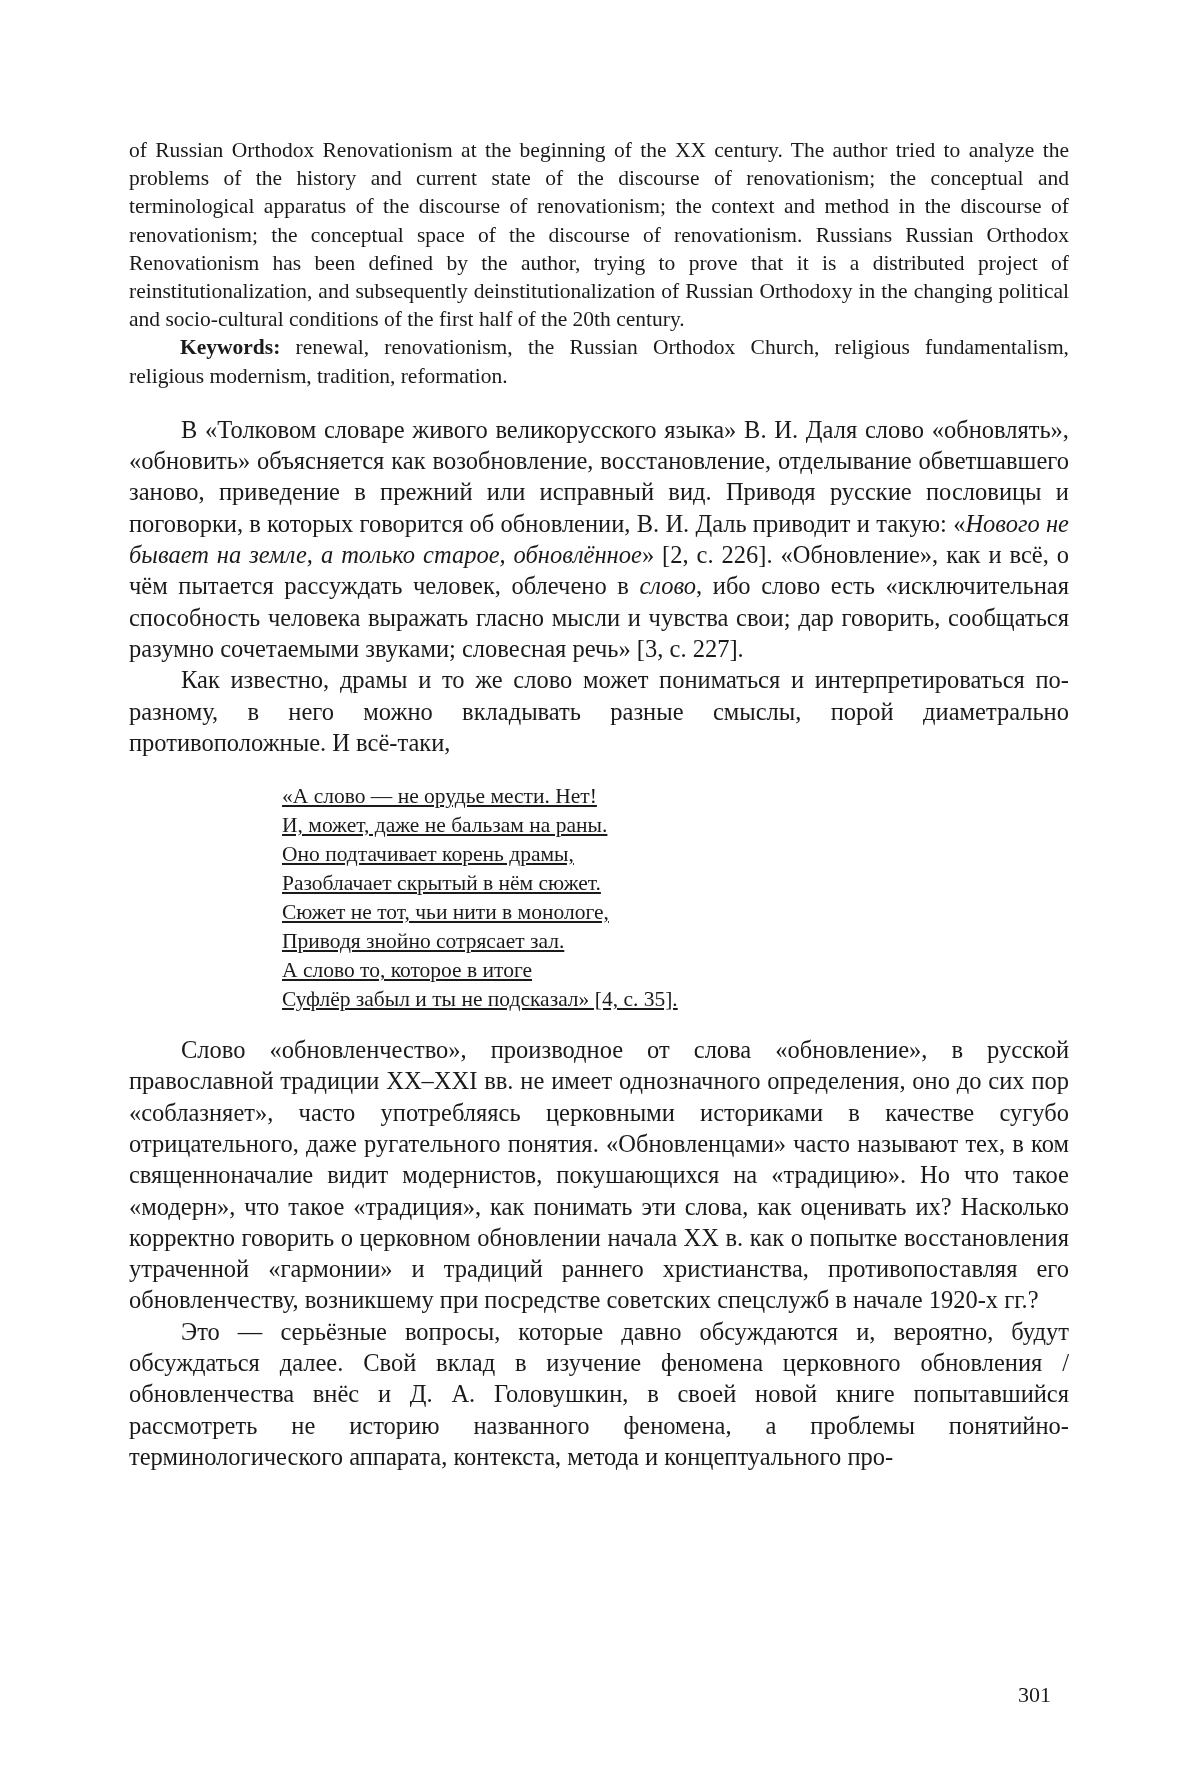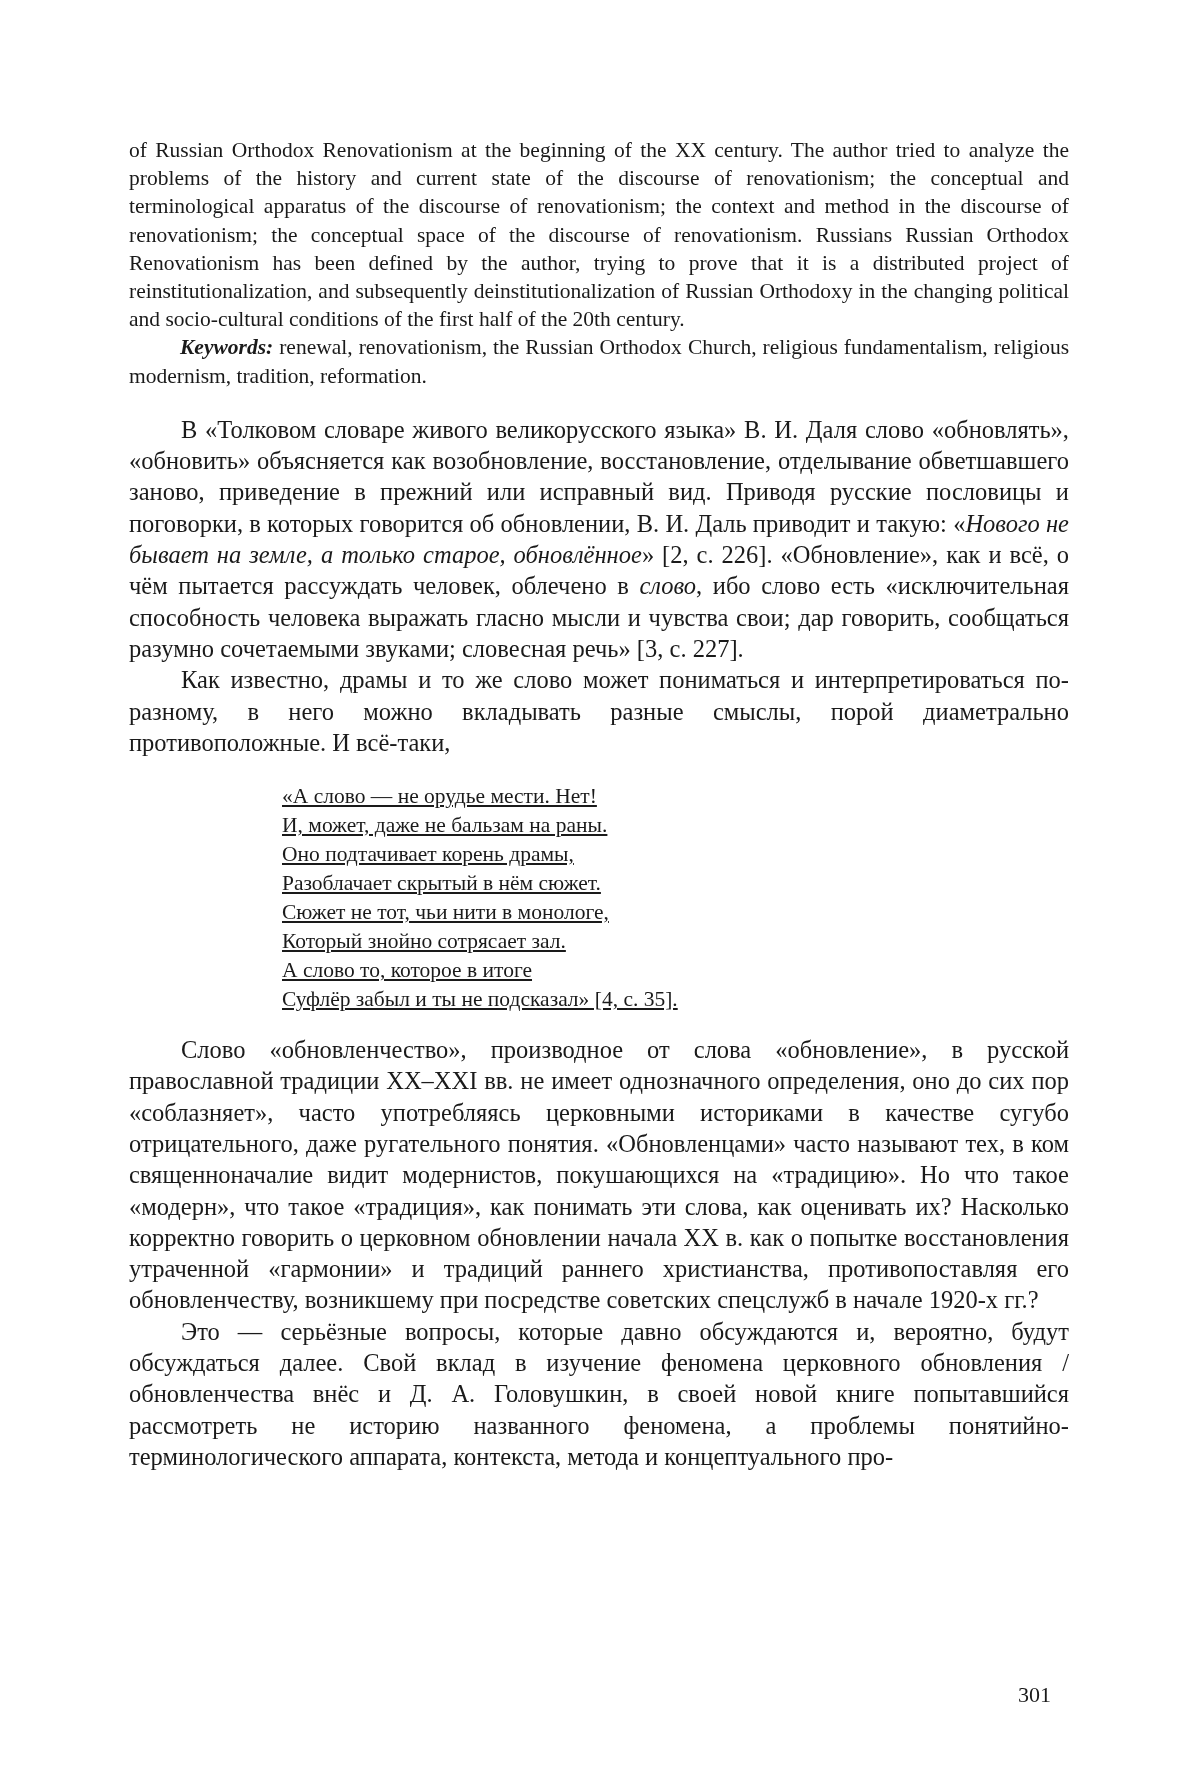--- a/index.html
+++ b/index.html
@@ -1,20 +1,20 @@
 <!DOCTYPE html>
 <html><head>
 <meta charset="utf-8">
 <style>
   html, body { margin: 0; padding: 0; background: #ffffff; }
   body { width: 1200px; height: 1784px; position: relative; overflow: hidden; color: #1a1a1a; }
   .page { position: absolute; left: 129px; top: 136px; width: 940px; font-family: "Liberation Serif", "DejaVu Serif", serif; }
   .abstract p { margin: 0; font-size: 21.5px; line-height: 28.2px; text-align: justify; }
   .abstract .kw { text-indent: 51px; }
-  .abstract b { font-weight: bold; font-style: italic; }
+  .abstract b { font-weight: bold; }
   .body { margin-top: 24px; }
   .body p { margin: 0; font-size: 24.5px; line-height: 31.3px; text-align: justify; text-indent: 52px; }
   .poem { margin: 24px 0 20px 153px; font-size: 21.5px; line-height: 29px; text-decoration: underline; }
   .poem div { white-space: nowrap; }
   .page-number { position: absolute; left: 1018px; top: 1682px; font-family: "Liberation Serif", "DejaVu Serif", serif; font-size: 22px; }
 </style>
 </head>
 <body>
 
 <div class="page">
@@ -26,21 +26,21 @@
   <div class="body">
     <p><span>В «Толковом словаре живого великорусского языка» В. И. Даля слово «обновлять», «обновить» объясняется как возобновление, восстановление, отделывание обветшавшего заново, приведение в прежний или исправный вид. Приводя русские пословицы и поговорки, в которых говорится об обновлении, В. И. Даль приводит и такую: «</span><i>Нового не бывает на земле, а только старое, обновлённое</i><span>» [2, с. 226]. «Обновление», как и всё, о чём пытается рассуждать человек, облечено в </span><i>слово</i><span>, ибо слово есть «исключительная способность человека выражать гласно мысли и чувства свои; дар говорить, сообщаться разумно сочетаемыми звуками; словесная речь» [3, с. 227].</span></p>
     <p>Как известно, драмы и то же слово может пониматься и интерпретироваться по-разному, в него можно вкладывать разные смыслы, порой диаметрально противоположные. И всё-таки,</p>
 
     <div class="poem">
       <div>«А слово — не орудье мести. Нет!</div>
       <div>И, может, даже не бальзам на раны.</div>
       <div>Оно подтачивает корень драмы,</div>
       <div>Разоблачает скрытый в нём сюжет.</div>
       <div>Сюжет не тот, чьи нити в монологе,</div>
-      <div>Который знойно сотрясает зал.</div>
+      <div>Приводя знойно сотрясает зал.</div>
       <div>А слово то, которое в итоге</div>
       <div>Суфлёр забыл и ты не подсказал» [4, с. 35].</div>
     </div>
 
     <p>Слово «обновленчество», производное от слова «обновление», в русской православной традиции XX–XXI вв. не имеет однозначного определения, оно до сих пор «соблазняет», часто употребляясь церковными историками в качестве сугубо отрицательного, даже ругательного понятия. «Обновленцами» часто называют тех, в ком священноначалие видит модернистов, покушающихся на «традицию». Но что такое «модерн», что такое «традиция», как понимать эти слова, как оценивать их? Насколько корректно говорить о церковном обновлении начала XX в. как о попытке восстановления утраченной «гармонии» и традиций раннего христианства, противопоставляя его обновленчеству, возникшему при посредстве советских спецслужб в начале 1920-х гг.?</p>
     <p>Это — серьёзные вопросы, которые давно обсуждаются и, вероятно, будут обсуждаться далее. Свой вклад в изучение феномена церковного обновления / обновленчества внёс и Д. А. Головушкин, в своей новой книге попытавшийся рассмотреть не историю названного феномена, а проблемы понятийно-терминологического аппарата, контекста, метода и концептуального про-</p>
   </div>
 </div>
 
 <div class="page-number">301</div>

